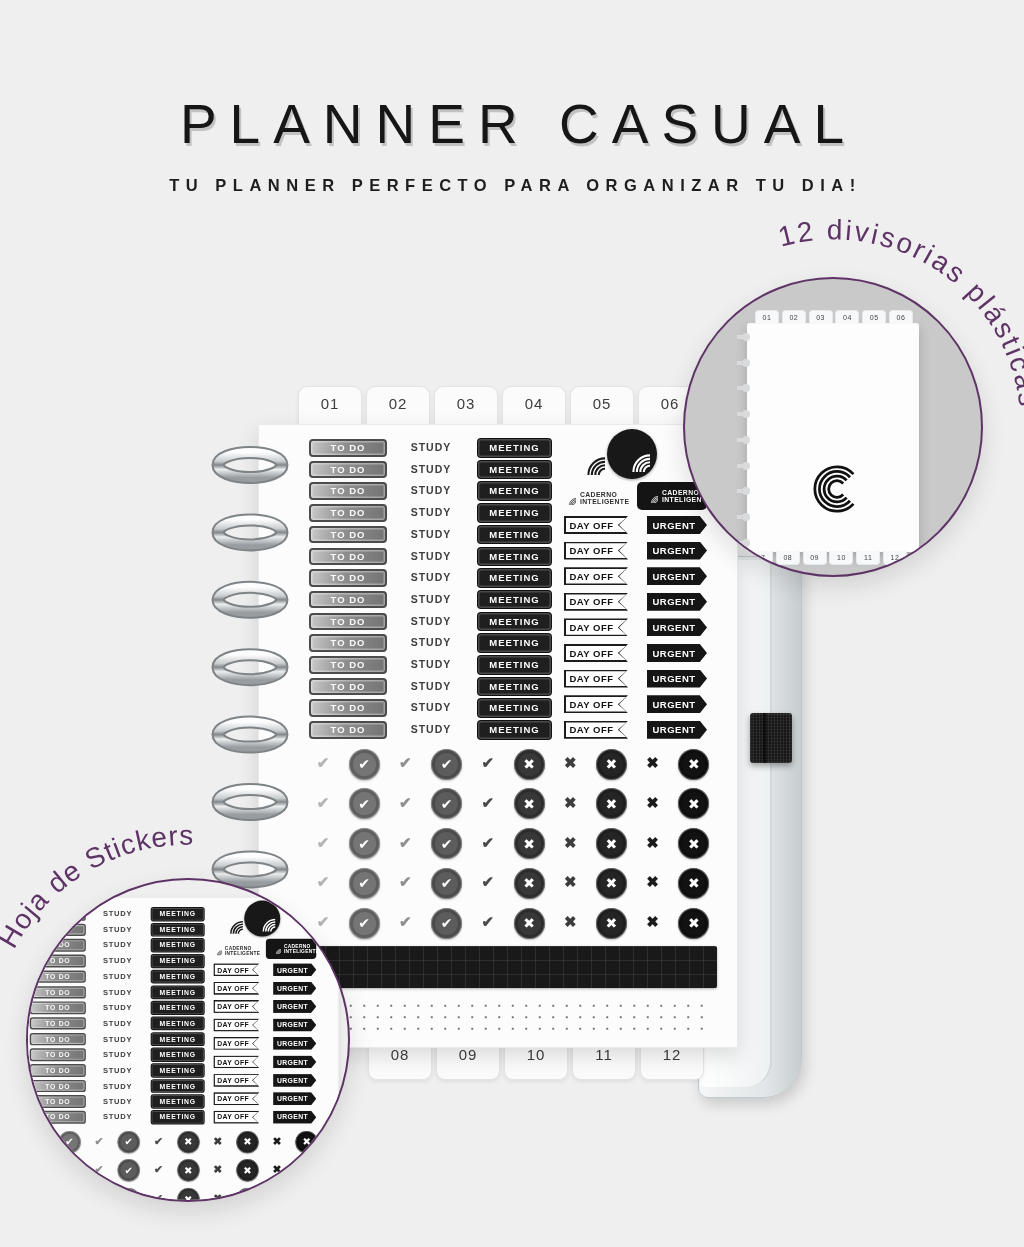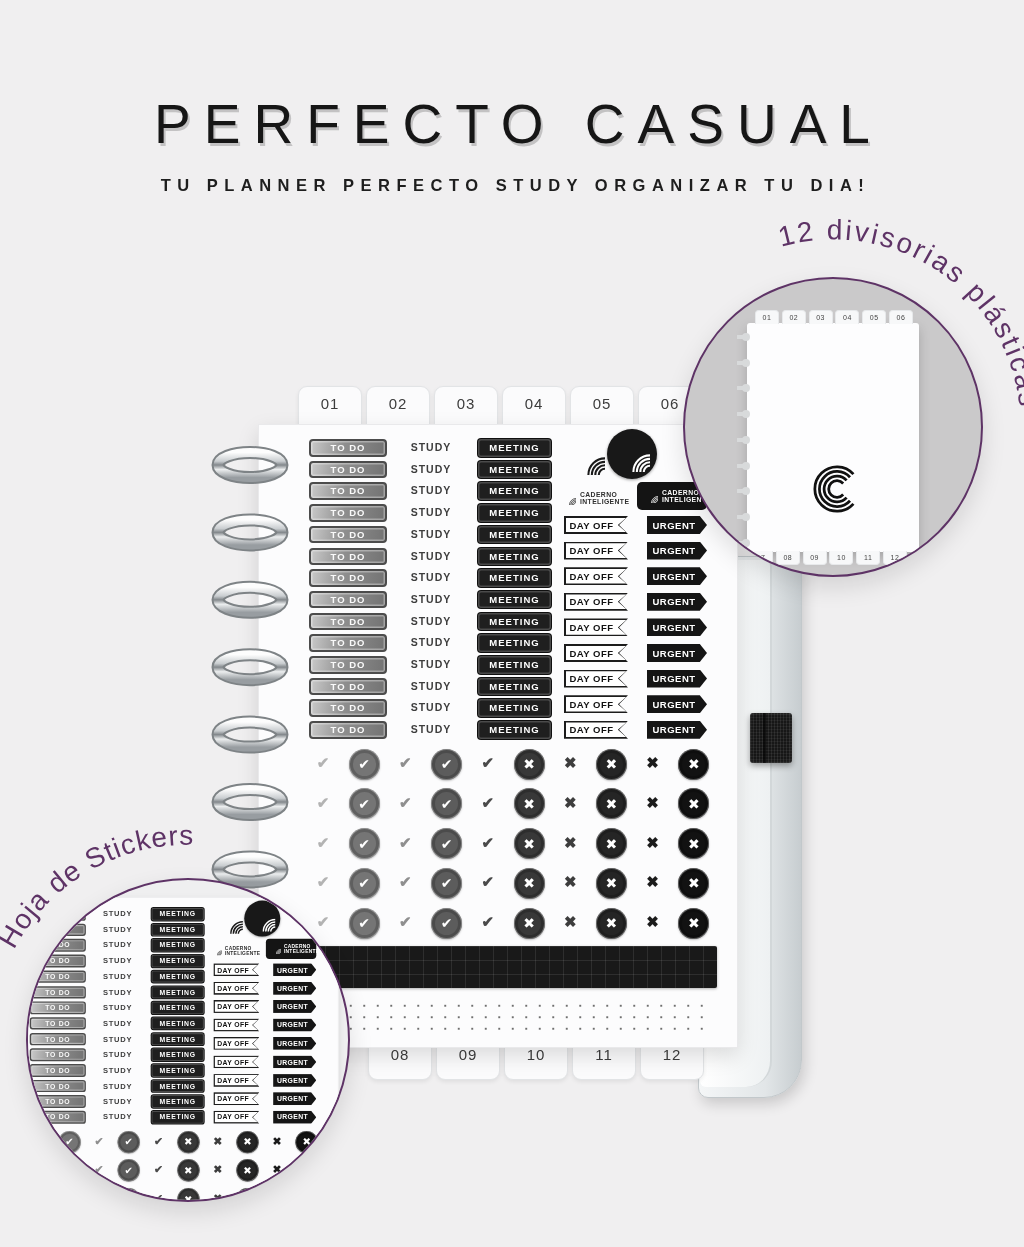--- a/index.html
+++ b/index.html
@@ -170,22 +170,22 @@
       <stop offset="0" stop-color="#fdfdfd"></stop>
       <stop offset="0.35" stop-color="#c9cdd0"></stop>
       <stop offset="0.5" stop-color="#82878b"></stop>
       <stop offset="0.68" stop-color="#eceeef"></stop>
       <stop offset="1" stop-color="#989da1"></stop>
     </linearGradient>
   </defs>
 </svg>
 
 <header class="hdr">
-  <h1 class="title">PERFECTO CASUAL</h1>
-  <p class="subtitle">TU PLANNER PERFECTO STUDY ORGANIZAR TU DIA!</p>
+  <h1 class="title">PLANNER CASUAL</h1>
+  <p class="subtitle">TU PLANNER PERFECTO PARA ORGANIZAR TU DIA!</p>
 </header>
 
 <div class="cover"></div>
 <div class="pages"></div>
 <div class="pen-loop"></div>
 
 <div id="tabs-top">
     <div class="tab tab-top" style="left: 298px;">01</div>
     <div class="tab tab-top" style="left: 366px;">02</div>
     <div class="tab tab-top" style="left: 434px;">03</div>

